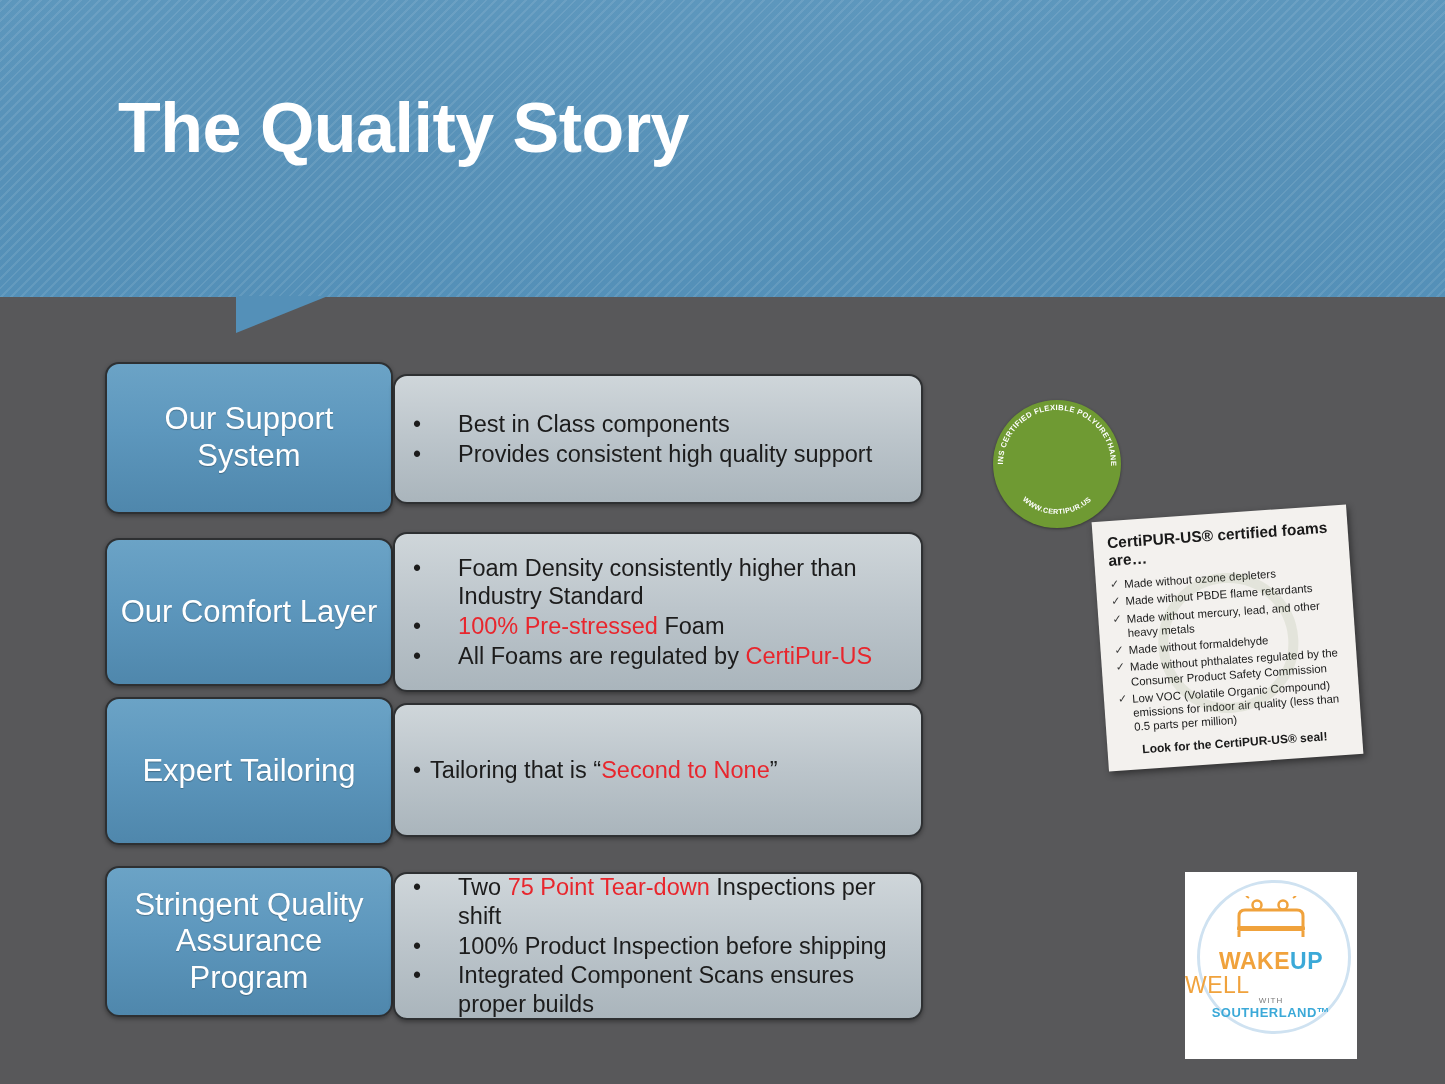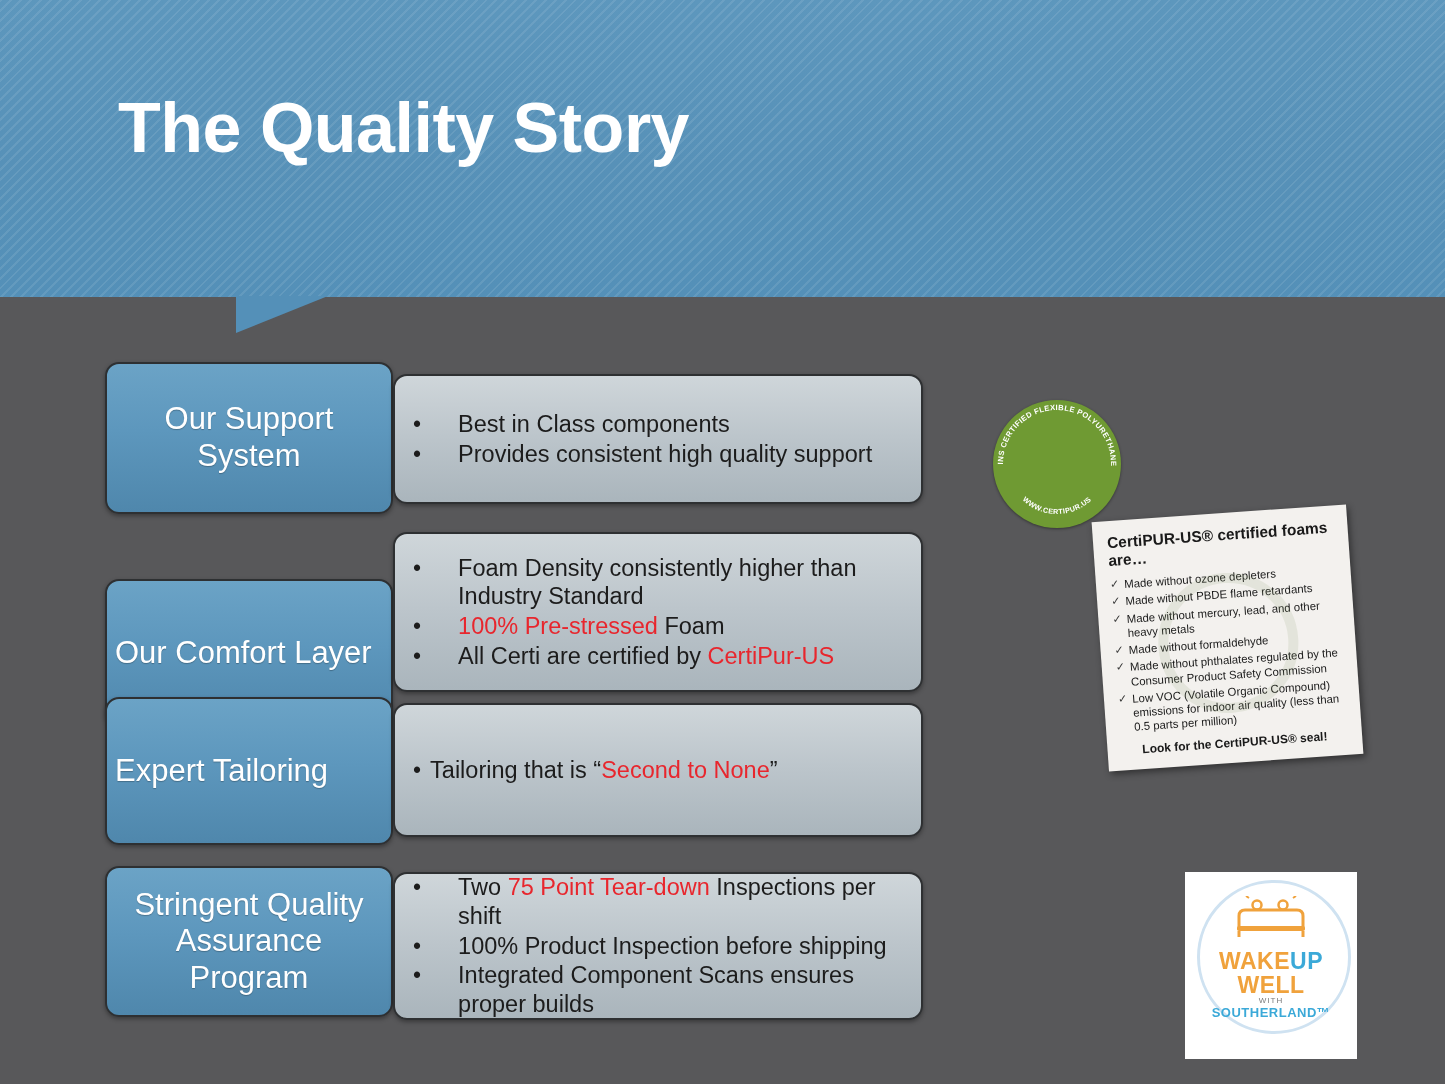--- a/index.html
+++ b/index.html
@@ -58,20 +58,21 @@
   .label-box {
     position: absolute;
     left: 0;
     width: 288px;
     border-radius: 14px;
     background: linear-gradient(180deg, #6ba3c6 0%, #5d97bd 45%, #4f87ac 100%);
     border: 2px solid #2e3032;
     box-shadow: 0 2px 4px rgba(0,0,0,0.35);
     display: flex;
     align-items: center;
+    justify-content: center;
     box-sizing: border-box;
   }
   .label-box-inner {
     color: #ffffff;
     font-size: 31px;
     line-height: 1.18;
     text-align: center;
     padding: 0 8px;
     text-shadow: 0 1px 1px rgba(0,0,0,0.25);
   }
@@ -105,21 +106,21 @@
     margin-right: 5px;
     font-size: 23px;
     line-height: 1.22;
   }
   .bullet .txt { flex: 1 1 auto; margin-left: 32px; }
   .red { color: #e8262d; }
 
   
   #row1 .label-box   { top: 0;   height: 152px; }
   #row1 .content-box { top: 12px; height: 130px; }
-  #row2 .label-box   { top: 0;   height: 148px; margin-top: 41px; }
+  #row2 .label-box   { top: 0;   height: 148px; }
   #row2 .content-box { top: -6px; height: 160px; }
   #row3 .label-box   { top: 0;   height: 148px; }
   #row3 .content-box { top: 6px; height: 134px; }
   #row4 .label-box   { top: 0;   height: 151px; }
   #row4 .content-box { top: 6px; height: 148px; }
 
   
   .seal {
     position: absolute;
     left: 993px;
@@ -248,23 +249,22 @@
     font-size: 23px;
     font-weight: bold;
     color: #f0a23c;
     letter-spacing: 0.5px;
   }
   .logo-wake .up { color: #3ba9d8; }
   .logo-well {
     position: absolute;
     left: 0; right: 0;
     top: 100px;
-    text-align: center;
     font-size: 23px;
-    font-weight: bold;
+    font-weight: normal;
     color: #f0a23c;
     letter-spacing: 0.5px;
   }
   .logo-with {
     position: absolute;
     left: 0; right: 0;
     top: 124px;
     text-align: center;
     font-size: 8px;
     color: #7a7a7a;
@@ -316,21 +316,21 @@
       <div class="bullet">
           <span class="dot">•</span>
           <span class="txt"><span>Foam Density consistently higher than Industry Standard</span></span>
         </div>
       <div class="bullet">
           <span class="dot">•</span>
           <span class="txt"><span class="red">100% Pre-stressed</span><span> Foam</span></span>
         </div>
       <div class="bullet">
           <span class="dot">•</span>
-          <span class="txt"><span>All Certi are certified by </span><span class="red">CertiPur-US</span></span>
+          <span class="txt"><span>All Foams are regulated by </span><span class="red">CertiPur-US</span></span>
         </div>
     </div>
   </div>
 </div>
 
 <div class="row" id="row3" style="top:697px;">
   <div class="label-box">
     <div class="label-box-inner">Expert Tailoring</div>
   </div>
   <div class="content-box">

